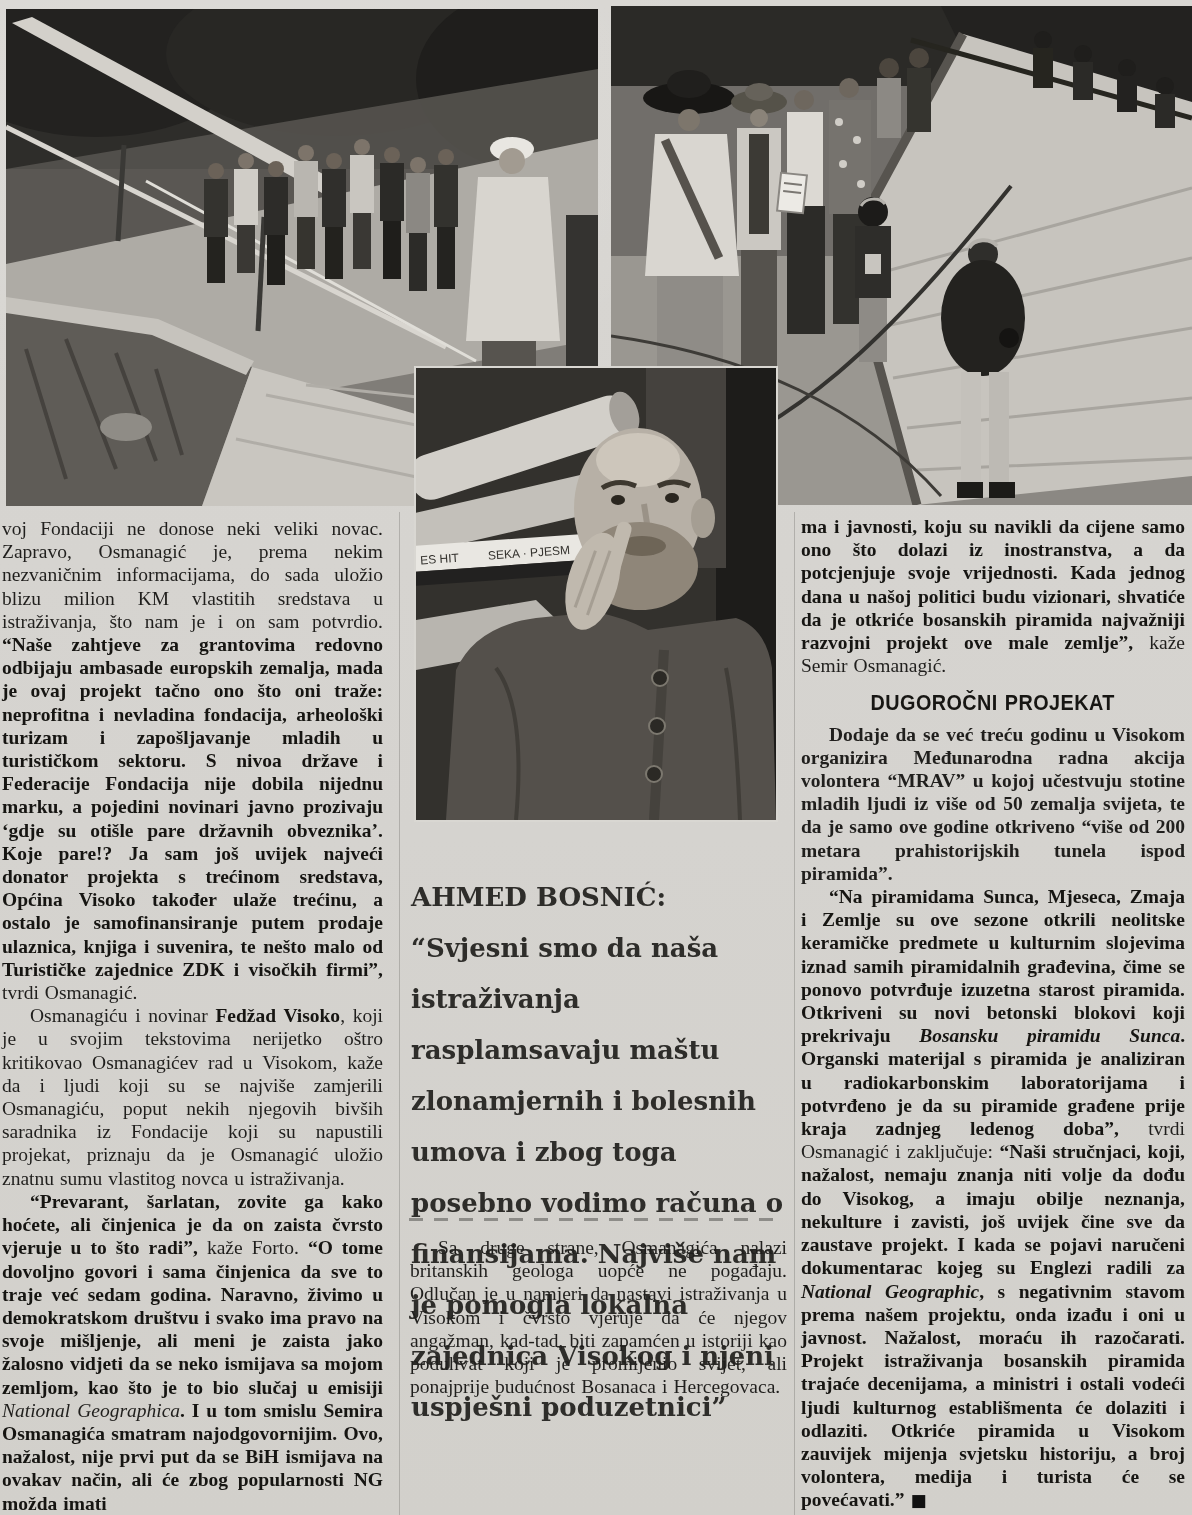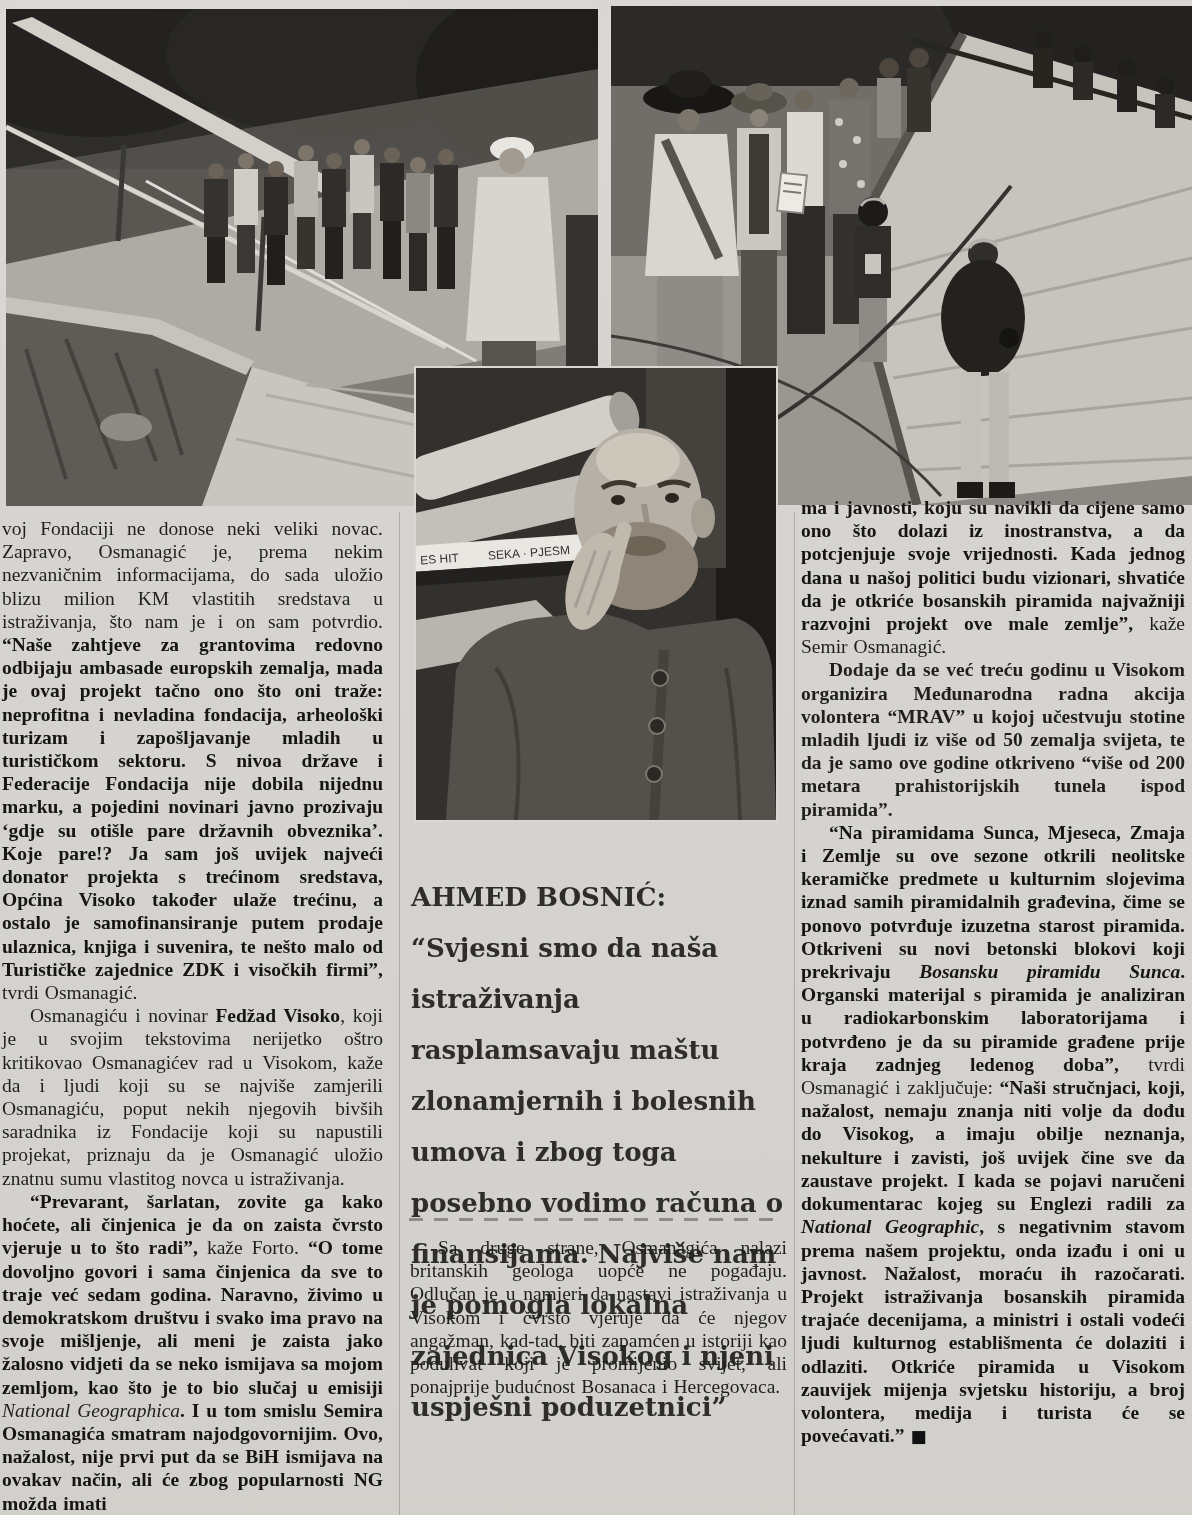--- a/index.html
+++ b/index.html
@@ -17,21 +17,21 @@
   .photo-right{left:611px;top:6px;width:581px;height:499px;}
   .photo-portrait{left:414px;top:366px;width:360px;height:452px;z-index:5;border:2px solid #d9d7d2;}
   .col{position:absolute;text-align:justify;font-size:19.5px;line-height:23.2px;word-spacing:.06em;}
   .col p{margin:0;text-indent:28px;}
   .col p.first{text-indent:0;}
   .col b{font-weight:700;color:#161512;}
   .col i{font-style:italic;}
   b.it{font-style:italic;}
   .col-left{left:2px;top:517px;width:381px;}
   .col-mid{left:410px;top:1236px;width:377px;}
-  .col-right{left:801px;top:496px;width:384px;}
+  .col-right{left:801px;top:515px;width:384px;}
   .pullquote{
     position:absolute;left:411px;top:872px;width:374px;
     font-family:"DejaVu Serif", serif;font-weight:700;
     font-size:26px;line-height:51px;color:#2e2d2a;text-align:left;
   }
   .dashline{
     position:absolute;left:409px;top:1218px;width:374px;height:3px;
     background:repeating-linear-gradient(90deg,#8d8c88 0 14px,transparent 14px 25px);
   }
   .subhead{
@@ -274,17 +274,18 @@
 
   <div class="pullquote">AHMED BOSNIĆ: “Svjesni smo da naša istraživanja rasplamsavaju maštu zlonamjernih i bolesnih umova i zbog toga posebno vodimo računa o finansijama. Najviše nam je pomogla lokalna zajednica Visokog i njeni uspješni poduzetnici”</div>
   <div class="dashline"></div>
 
   <div class="col col-mid">
     <p><span>Sa druge strane, Osmanagića nalazi britanskih geologa uopće ne pogađaju. Odlučan je u namjeri da nastavi istraživanja u Visokom i čvrsto vjeruje da će njegov angažman, kad-tad, biti zapamćen u istoriji kao poduhvat koji je promijenio svijet, ali ponajprije budućnost Bosanaca i Hercegovaca.</span></p>
   </div>
 
   <div class="col col-right">
     <p class="first"><b>ma i javnosti, koju su navikli da cijene samo ono što dolazi iz inostranstva, a da potcjenjuje svoje vrijednosti. Kada jednog dana u našoj politici budu vizionari, shvatiće da je otkriće bosanskih piramida najvažniji razvojni projekt ove male zemlje”,</b><span> kaže Semir Osmanagić.</span></p>
+    <h3 class="subhead"><span>DUGOROČNI PROJEKAT</span></h3>
     <p class="first" style="text-indent:28px;font-weight:bold;"><span>Dodaje da se već treću godinu u Visokom organizira Međunarodna radna akcija volontera “MRAV” u kojoj učestvuju stotine mladih ljudi iz više od 50 zemalja svijeta, te da je samo ove godine otkriveno “više od 200 metara prahistorijskih tunela ispod piramida”.</span></p>
     <p><b>“Na piramidama Sunca, Mjeseca, Zmaja i Zemlje su ove sezone otkrili neolitske keramičke predmete u kulturnim slojevima iznad samih piramidalnih građevina, čime se ponovo potvrđuje izuzetna starost piramida. Otkriveni su novi betonski blokovi koji prekrivaju </b><b class="it">Bosansku piramidu Sunca</b><b>. Organski materijal s piramida je analiziran u radiokarbonskim laboratorijama i potvrđeno je da su piramide građene prije kraja zadnjeg ledenog doba”,</b><span> tvrdi Osmanagić i zaključuje: </span><b>“Naši stručnjaci, koji, nažalost, nemaju znanja niti volje da dođu do Visokog, a imaju obilje neznanja, nekulture i zavisti, još uvijek čine sve da zaustave projekt. I kada se pojavi naručeni dokumentarac kojeg su Englezi radili za </b><b class="it">National Geographic</b><b>, s negativnim stavom prema našem projektu, onda izađu i oni u javnost. Nažalost, moraću ih razočarati. Projekt istraživanja bosanskih piramida trajaće decenijama, a ministri i ostali vodeći ljudi kulturnog establišmenta će dolaziti i odlaziti. Otkriće piramida u Visokom zauvijek mijenja svjetsku historiju, a broj volontera, medija i turista će se povećavati.”</b><span class="endmark">■</span></p>
   </div>
 
 </div>
 
 </body></html>

